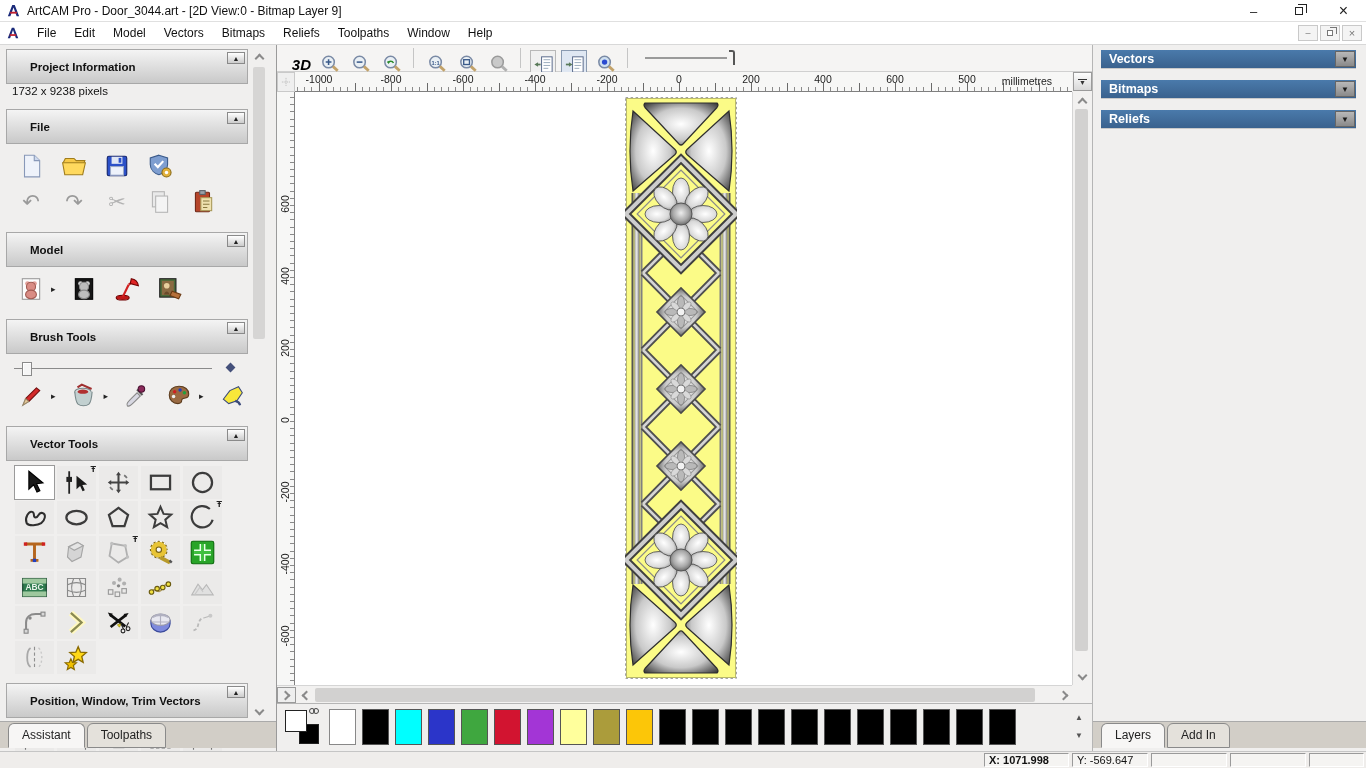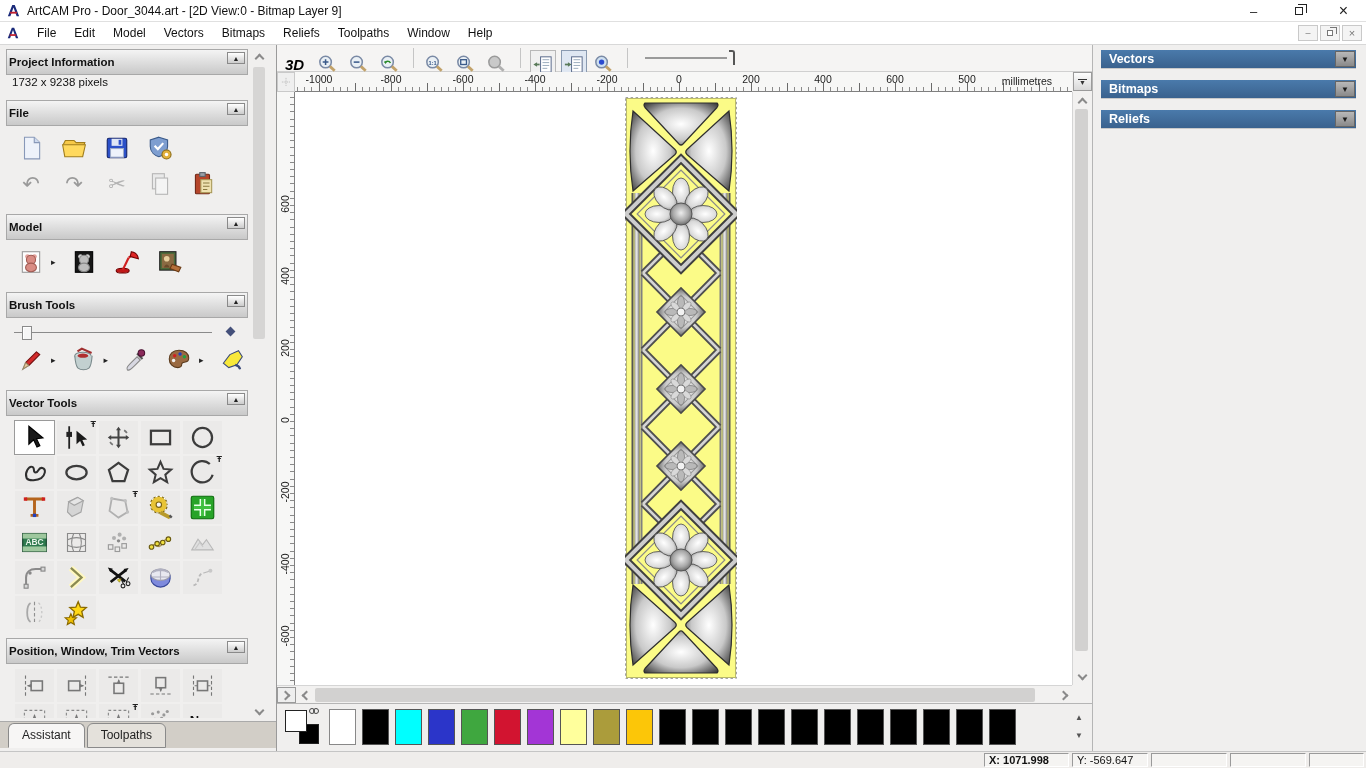--- a/index.html
+++ b/index.html
@@ -25,21 +25,21 @@
   .mdibtn .restore-sq::before { width:6px; height:6px; border-color:#777; }
 
   
   #assistant { position:absolute; left:0; top:45px; width:277px; height:706px; background:#f0efee; border-right:1px solid #9a9a9a; }
   #centercol { position:absolute; left:277px; top:45px; width:815px; height:706px; background:#f2f1f0; }
   #rightpanel { position:absolute; left:1092px; top:45px; width:274px; height:706px; background:#f0efee; border-left:1px solid #b5b5b5; }
   #statusbar { position:absolute; left:0; top:751px; width:1366px; height:17px; background:#efedeb; border-top:1px solid #c5c5c5; display:flex; justify-content:flex-end; align-items:center; padding-right:2px; gap:3px; }
 
   
   .content-col { position:absolute; left:6px; top:4px; width:242px; }
-  .hdrbar { height:26px; background:linear-gradient(#f4f4f4,#c9c9c9); border:1px solid #a8a8a8; display:flex; align-items:center; padding-left:2px; font-weight:bold; font-size:11.5px; color:#111; position:relative; margin-top:8px; }
+  .hdrbar { height:35px; background:linear-gradient(#f4f4f4,#c9c9c9); border:1px solid #a8a8a8; display:flex; align-items:center; padding-left:23px; font-weight:bold; font-size:11.5px; color:#111; position:relative; margin-top:8px; }
   .hdrbar:first-child { margin-top:0; }
   .hdrbtn { position:absolute; right:2px; top:2px; width:18px; height:12px; background:linear-gradient(#ffffff,#cccccc); border:1px solid #8a8a8a; display:flex; align-items:center; justify-content:center; font-size:7px; color:#222; }
   .pi-grid { display:grid; grid-template-columns:110px 1fr; padding:5px 0 2px 6px; row-gap:1px; font-size:11.5px; color:#111; }
   .pi-grid .b { font-weight:bold; }
   .pi-full { padding:1px 0 4px 6px; font-size:11.5px; color:#111; }
   .irow { display:flex; align-items:center; gap:13px; padding:8px 0 8px 10px; }
   .ticon { width:30px; height:28px; display:flex; align-items:center; justify-content:center; position:relative; cursor:pointer; }
   .sico { width:26px; height:26px; }
   .uico { font-family:"DejaVu Sans",sans-serif; font-size:21px; line-height:26px; }
   .fly { font-size:9px; color:#222; margin-left:-8px; }
@@ -68,21 +68,21 @@
   .chev.left { transform:rotate(45deg); margin-left:2px; }
   .chev.right { transform:rotate(-135deg); margin-right:2px; }
 
   
   .tabstrip { position:absolute; left:0; bottom:3px; width:100%; height:27px; background:#d2cec7; border-top:1px solid #aaa; display:flex; align-items:flex-start; padding-left:8px; gap:2px; }
   .tab { padding:4px 13px 5px; border:1px solid #8a8a8a; border-radius:6px 6px 0 0; background:#e4e1db; font-size:12px; color:#222; margin-top:1px; cursor:pointer; }
   .tab.active { background:#f7f6f5; border-bottom-color:#f7f6f5; font-weight:normal; }
 
   
   #toolbar2d { position:absolute; left:0; top:0; width:815px; height:27px; background:#f5f4f3; border-bottom:1px solid #d0d0d0; display:flex; align-items:center; gap:5px; padding-left:8px; }
-  .tbico { width:26px; height:28px; display:flex; align-items:center; justify-content:flex-start; position:relative; cursor:pointer;margin-top:12px; }
+  .tbico { width:26px; height:28px; display:flex; align-items:center; justify-content:flex-end; position:relative; cursor:pointer;margin-top:12px; }
   .tbico .sico { width:23px; height:23px; }
   .tbico.boxed { border:1px solid #b8b8b8; background:#f0f0f0; }
   .tbico.pressed { border:1px solid #8a9ab0; background:#dfe7f2; }
   .tbtext { font-weight:bold; font-size:15px; color:#000; font-style:italic; }
   .vsep { width:1px; height:20px; background:#c5c5c5; margin:0 4px; }
   .tslider { width:95px; height:20px; position:relative; margin-left:8px; }
   .tslider .line { position:absolute; left:0; top:9px; width:82px; height:2px; background:#9a9a9a; }
   .tslider .handle { position:absolute; left:84px; top:2px; width:6px; height:15px; border:2px solid #555; border-bottom:none; border-left:none; border-radius:0 3px 0 0; }
 
   #rulerrow { position:absolute; left:0; top:27px; width:815px; height:20px; }
@@ -1099,20 +1099,24 @@
       </div>
       <div class="rp-bar">
         <span>Bitmaps</span>
         <span class="rp-btn">▼</span>
       </div>
       <div class="rp-bar">
         <span>Reliefs</span>
         <span class="rp-btn">▼</span>
       </div>
     </div>
+  <div class="tabstrip" id="right-tabs">
+      <div class="tab active">Layers</div>
+      <div class="tab">Add In</div>
+    </div>
 </aside>
 
 <div id="statusbar">
     <div class="scell" style="width: 85px; font-weight: bold;">X: 1071.998</div>
     <div class="scell" style="width: 76px;">Y: -569.647</div>
     <div class="scell" style="width: 76px;"></div>
     <div class="scell" style="width: 76px;"></div>
     <div class="scell" style="width: 55px;"></div>
   </div>
 

